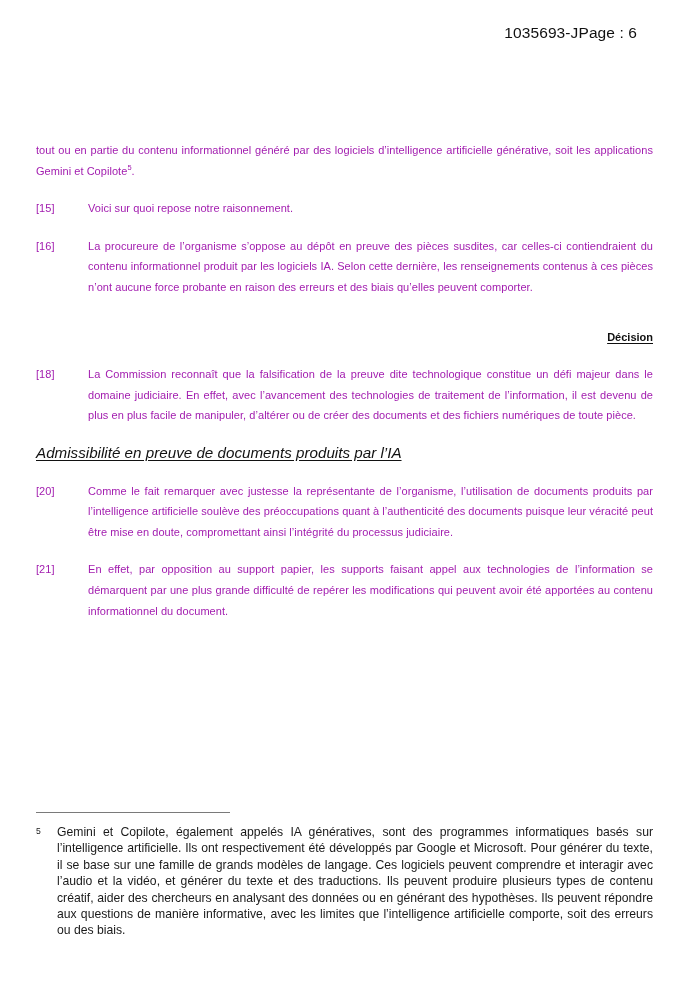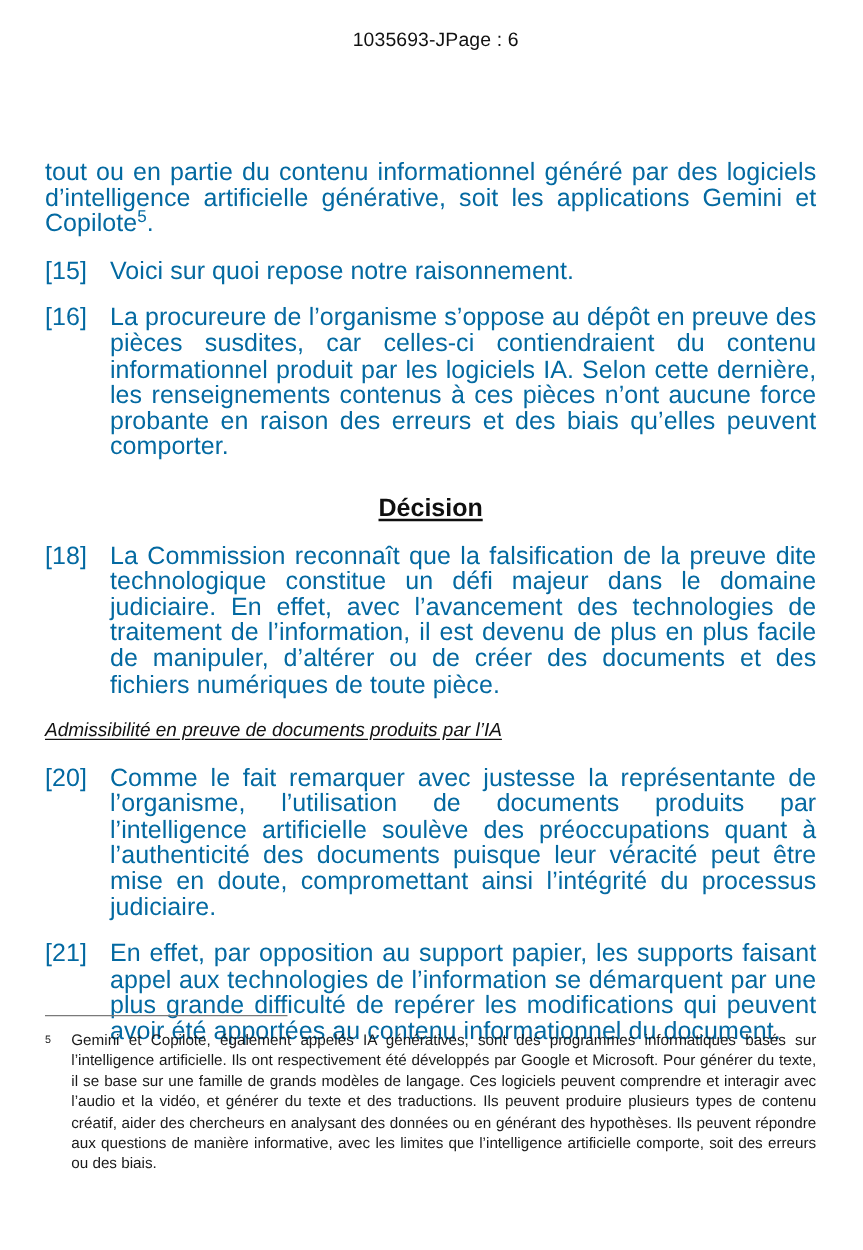--- a/index.html
+++ b/index.html
@@ -23,48 +23,48 @@
     width: 690px;
     height: 1000px;
     box-sizing: border-box;
     padding: 0;
     overflow: hidden;
   }
 
   
   .page-header {
     position: absolute;
-    left: 40px;
+    left: 20px;
     top: 24px;
     width: 617px;
     display: flex;
-    justify-content: center;
+    justify-content: flex-end;
     align-items: baseline;
     font-size: 15.5px;
     line-height: 1.2;
     color: #111;
   }
   .header-left  { letter-spacing: 0.1px; }
   .header-right { letter-spacing: 0.1px; }
 
   
   .body-block {
     position: absolute;
     left: 36px;
     top: 128px;
     width: 617px;
   }
 
   p.para {
-    margin: 0 0 17px 0;
-    font-size: 20px;
+    margin: 12px 0 17px 0;
+    font-size: 11px;
     line-height: 20.6px;
     text-align: justify;
     text-justify: inter-word;
-    color: #0369a1;
+    color: #a21caf;
     letter-spacing: 0.05px;
   }
   p.para:last-child { margin-bottom: 0; }
 
   
   p.numbered {
     padding-left: 52px;
     text-indent: -52px;
   }
   .pnum {
@@ -75,24 +75,24 @@
 
   sup.fn-ref {
     font-size: 0.68em;
     vertical-align: super;
     line-height: 0;
   }
 
   
   h2.heading-main {
     margin: 0 0 17px 0;
-    font-size: 20px;
+    font-size: 11px;
     line-height: 20.6px;
     font-weight: bold;
-    text-align: center;
+    text-align: right;
     text-decoration: underline;
     text-underline-offset: 2px;
     color: #0f0f0f;
   }
   h3.heading-sub {
     margin: 0 0 17px 0;
     font-size: 15.2px;
     line-height: 20.6px;
     font-weight: normal;
     font-style: italic;

